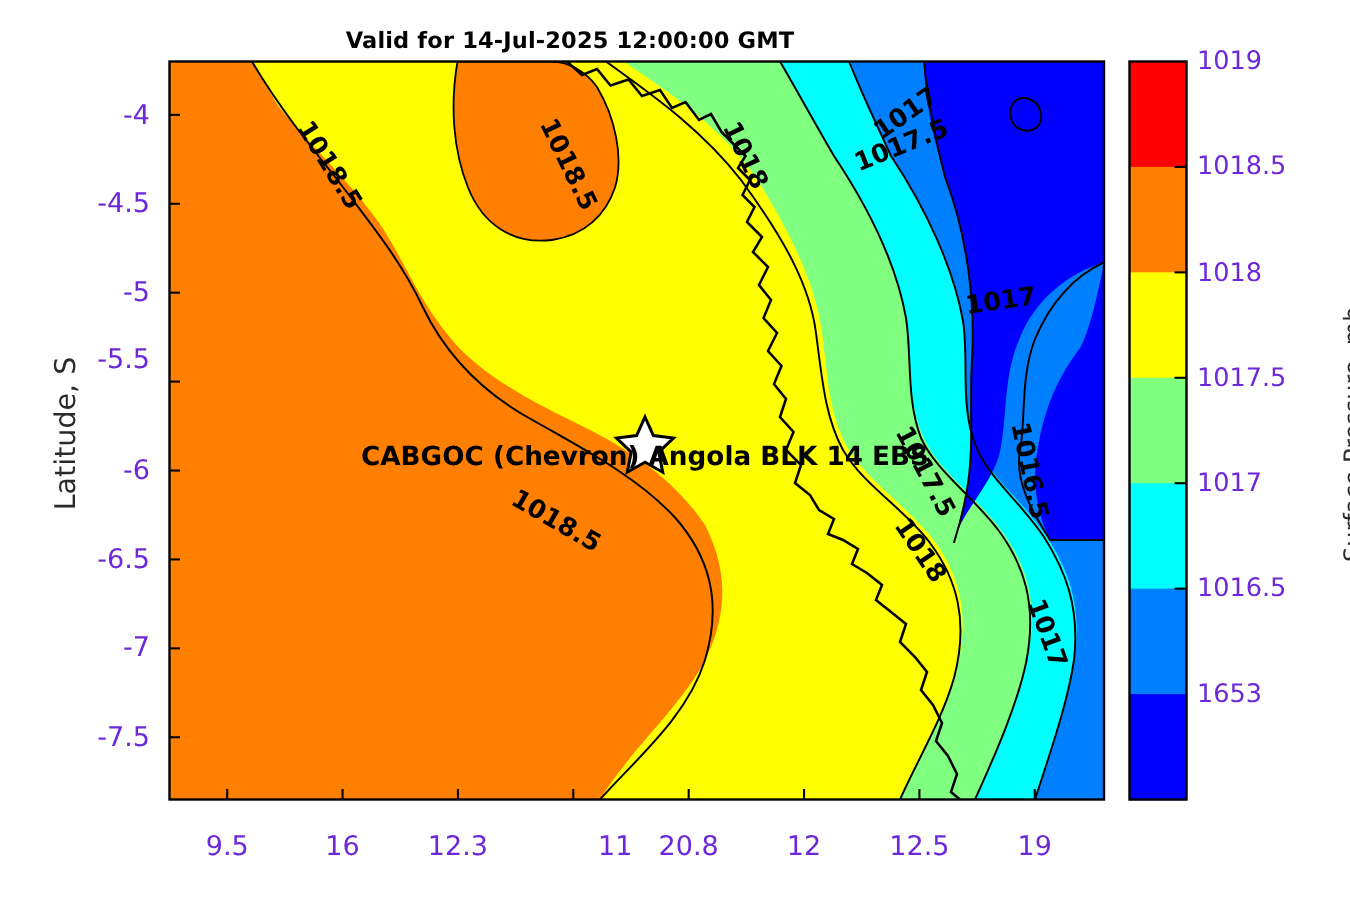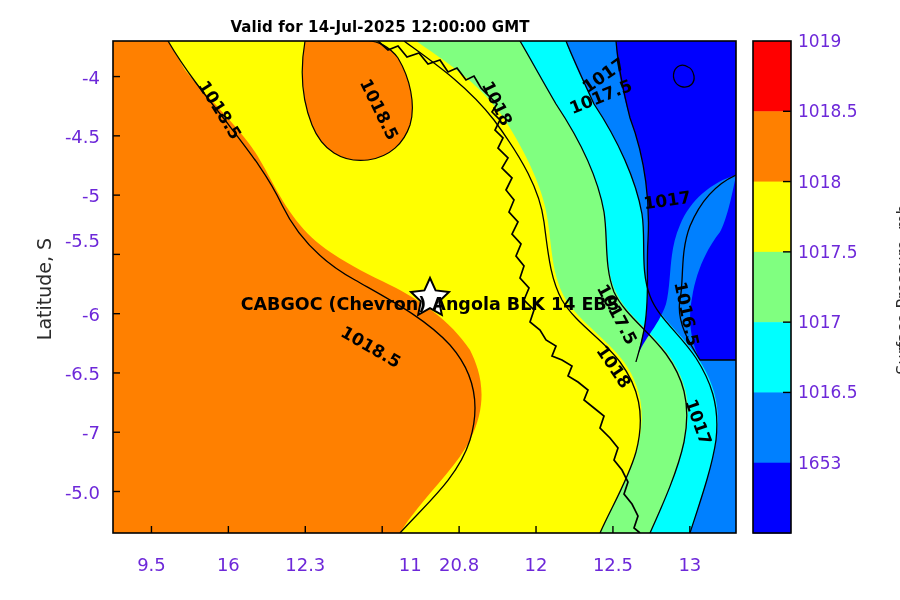--- a/index.html
+++ b/index.html
@@ -204,31 +204,31 @@
   <div class="axlab" id="cblab">Surface Pressure, mb</div>
 
   <div id="xtick-layer">
       <div class="tk xtk" style="left: 151.457px;">9.5</div>
       <div class="tk xtk" style="left: 228.37px;">16</div>
       <div class="tk xtk" style="left: 305.284px;">12.3</div>
       <div class="tk xtk" style="left: 382.198px; margin-left: 28px;">11</div>
       <div class="tk xtk" style="left: 459.111px;">20.8</div>
       <div class="tk xtk" style="left: 536.025px;">12</div>
       <div class="tk xtk" style="left: 612.938px;">12.5</div>
-      <div class="tk xtk" style="left: 689.852px;">13</div>
+      <div class="tk xtk" style="left: 689.852px;">19</div>
     </div>
   <div id="ytick-layer">
       <div class="tk ytk" style="top: 76.5663px;">-4</div>
       <div class="tk ytk" style="top: 135.843px;">-4.5</div>
       <div class="tk ytk" style="top: 195.12px;">-5</div>
       <div class="tk ytk" style="top: 240px; text-align: right;">-5.5</div>
       <div class="tk ytk" style="top: 313.675px;">-6</div>
       <div class="tk ytk" style="top: 372.952px;">-6.5</div>
       <div class="tk ytk" style="top: 432.229px;">-7</div>
-      <div class="tk ytk" style="top: 491.506px;">-5.0</div>
+      <div class="tk ytk" style="top: 491.506px;">-7.5</div>
     </div>
   <div id="cbtick-layer">
       <div class="tk cbtk" style="top: 41px;">1019</div>
       <div class="tk cbtk" style="top: 111.286px;">1018.5</div>
       <div class="tk cbtk" style="top: 181.571px;">1018</div>
       <div class="tk cbtk" style="top: 251.857px;">1017.5</div>
       <div class="tk cbtk" style="top: 322.143px;">1017</div>
       <div class="tk cbtk" style="top: 392.429px;">1016.5</div>
       <div class="tk cbtk" style="top: 462.714px;">1653</div>
     </div>

